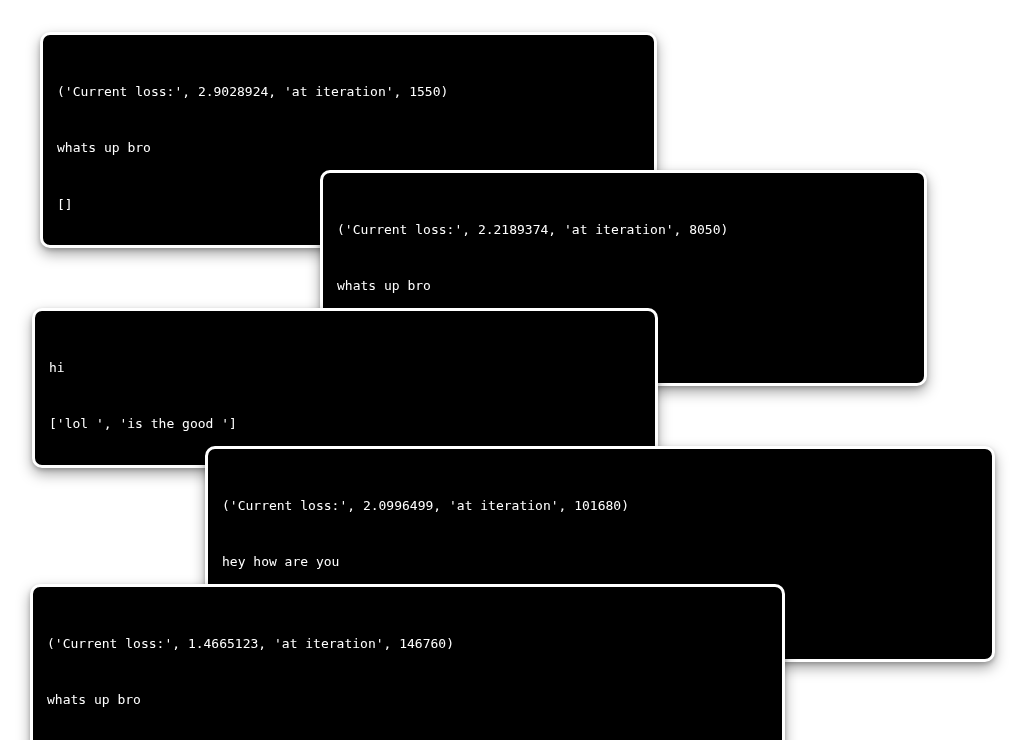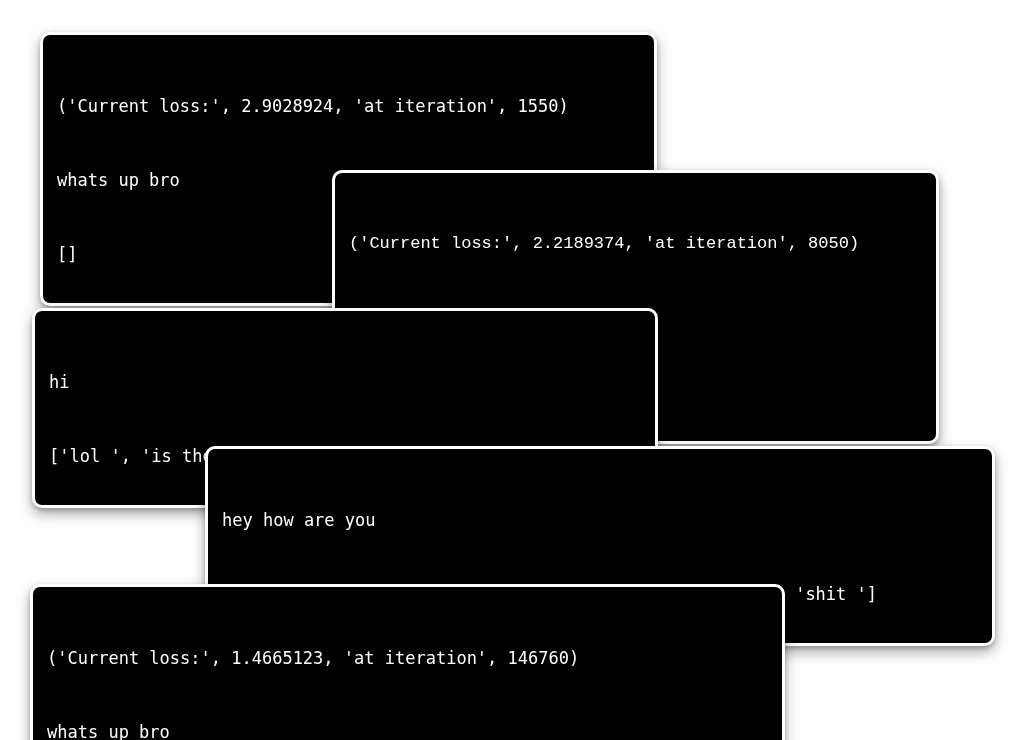--- a/index.html
+++ b/index.html
@@ -14,38 +14,37 @@
       position: relative;
       font-family: 'Menlo', 'Monaco', 'Consolas', monospace;
     }
     .terminal-card {
       position: absolute;
       background: #000000;
       border: 3px solid #ffffff;
       border-radius: 10px;
       padding: 10px 14px 12px 14px;
       color: #ffffff;
-      font-size: 17px;
+      font-size: 13px;
       line-height: 1.45;
       box-shadow: 0 6px 14px rgba(0,0,0,0.35), 0 2px 4px rgba(0,0,0,0.2);
       white-space: pre;
     }
     .terminal-card .line {
       display: block;
     }
     #card1 {
       top: 32px;
       left: 40px;
       width: 617px;
     }
     #card2 {
       top: 170px;
-      left: 332px;
+      left: 320px;
       width: 607px;
-      font-family: Liberation Mono, monospace;
     }
     #card3 {
       top: 308px;
       left: 32px;
       width: 626px;
     }
     #card4 {
       top: 446px;
       left: 205px;
       width: 790px;
@@ -70,20 +69,21 @@
   <span class="line">whats up bro</span>
   <span class="line">['lol ']</span>
 </div>
 
 <div class="terminal-card" id="card3">
   <span class="line">hi</span>
   <span class="line">['lol ', 'is the good ']</span>
 </div>
 
 <div class="terminal-card" id="card4">
+  <span class="line">('Current loss:', 2.0996499, 'at iteration', 101680)</span>
   <span class="line">hey how are you</span>
   <span class="line">['i think i think i guess ', 'shit ', 'shit ', 'shit ', 'shit ']</span>
 </div>
 
 <div class="terminal-card" id="card5">
   <span class="line">('Current loss:', 1.4665123, 'at iteration', 146760)</span>
   <span class="line">whats up bro</span>
   
 </div>
 

